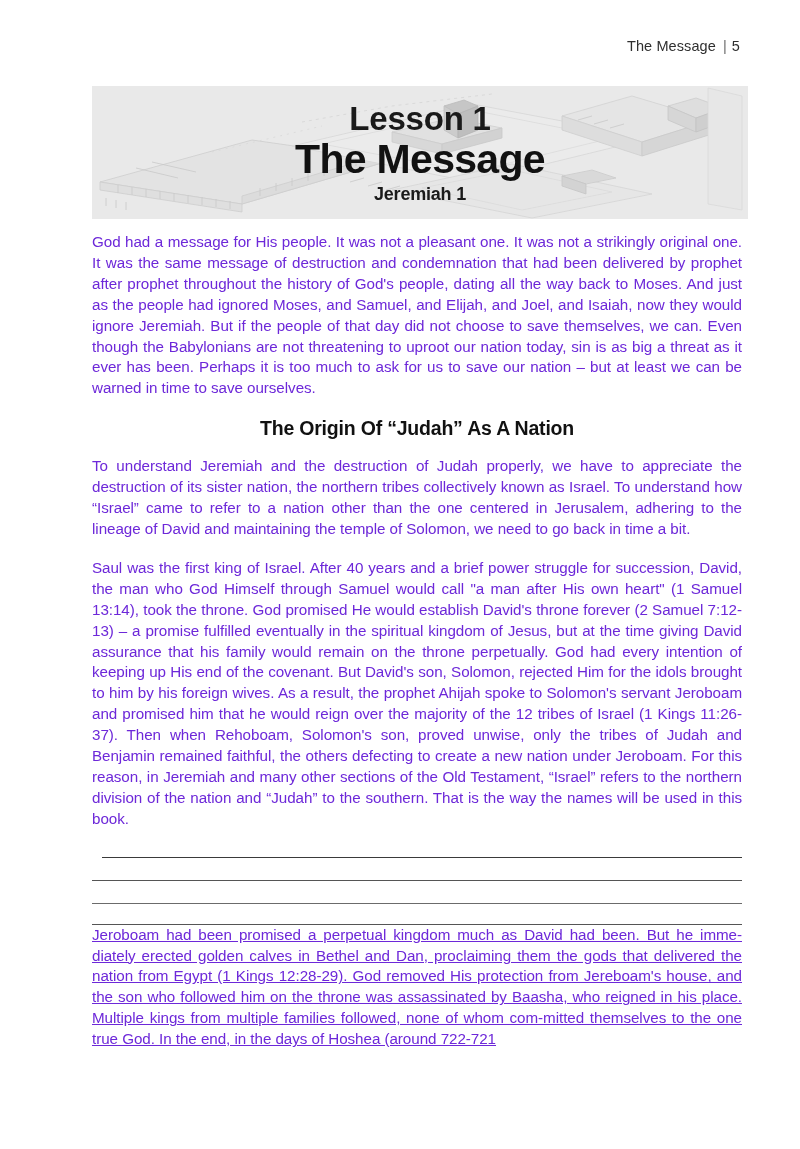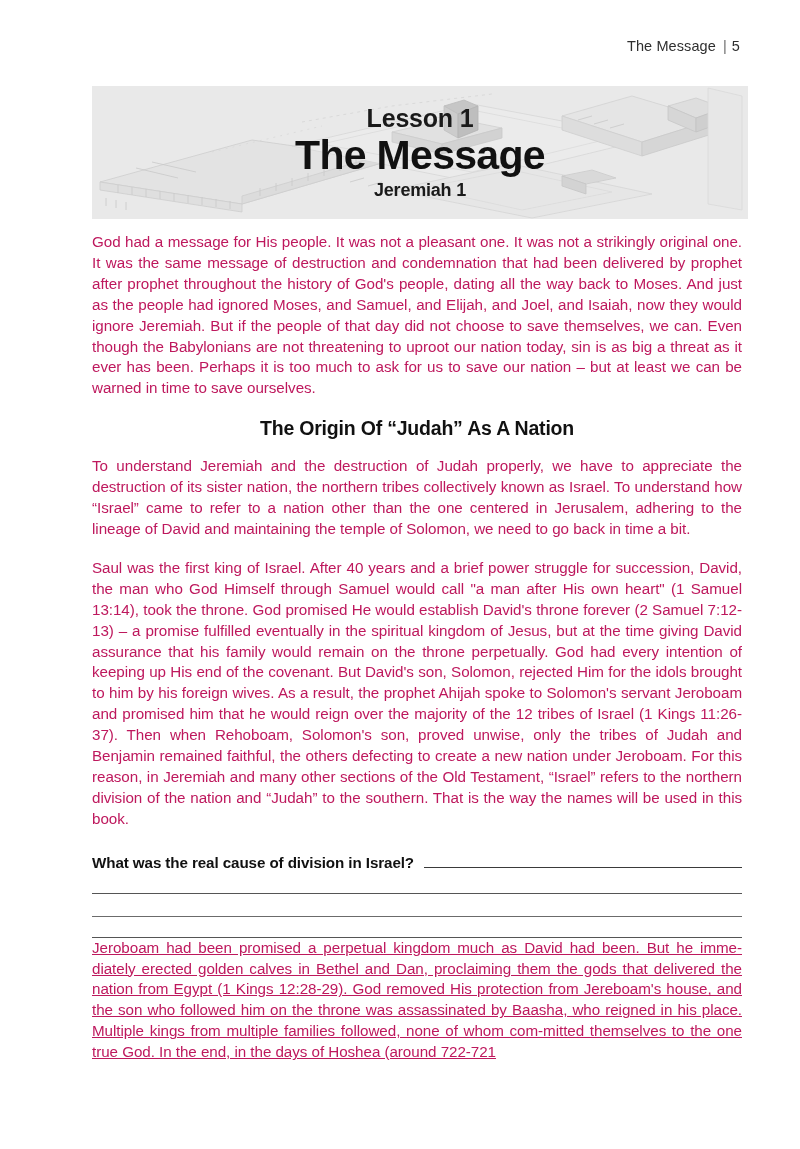--- a/index.html
+++ b/index.html
@@ -66,21 +66,21 @@
     position: absolute;
     inset: 0;
     display: flex;
     flex-direction: column;
     align-items: center;
     justify-content: center;
     text-align: center;
     line-height: 1;
   }
   .banner-lesson {
-    font-size: 25px;
+    font-size: 33px;
     font-weight: bold;
     color: #1a1a1a;
     letter-spacing: -0.2px;
     margin-bottom: 2px;
   }
   .banner-title {
     font-size: 41px;
     font-weight: bold;
     color: #111111;
     letter-spacing: -0.7px;
@@ -99,21 +99,21 @@
   .content {
     position: absolute;
     left: 92px;
     top: 232px;
     width: 650px;
   }
   p.body-text {
     margin: 0 0 18px 0;
     font-size: 15.2px;
     line-height: 20.9px;
-    color: #be185d;
+    color: #6d28d9;
     text-align: justify;
     letter-spacing: -0.05px;
     hyphens: none;
   }
   p.body-text.last {
     margin-bottom: 10px;
     text-decoration: underline;
   }
   h2.section-heading {
     margin: 12px 0 16px 0;
@@ -235,21 +235,20 @@
     <p class="body-text">God had a message for His people. It was not a pleasant one. It was not a strikingly original one. It was the same message of destruction and condemnation that had been delivered by prophet after prophet throughout the history of God's people, dating all the way back to Moses. And just as the people had ignored Moses, and Samuel, and Elijah, and Joel, and Isaiah, now they would ignore Jeremiah. But if the people of that day did not choose to save themselves, we can. Even though the Babylonians are not threatening to uproot our nation today, sin is as big a threat as it ever has been. Perhaps it is too much to ask for us to save our nation – but at least we can be warned in time to save ourselves.</p>
 
     <h2 class="section-heading">The Origin Of “Judah” As A Nation</h2>
 
     <p class="body-text">To understand Jeremiah and the destruction of Judah properly, we have to appreciate the destruction of its sister nation, the northern tribes collectively known as Israel. To understand how “Israel” came to refer to a nation other than the one centered in Jerusalem, adhering to the lineage of David and maintaining the temple of Solomon, we need to go back in time a bit.</p>
 
     <p class="body-text">Saul was the first king of Israel. After 40 years and a brief power struggle for succession, David, the man who God Himself through Samuel would call "a man after His own heart" (1 Samuel 13:14), took the throne. God promised He would establish David's throne forever (2 Samuel 7:12-13) – a promise fulfilled eventually in the spiritual kingdom of Jesus, but at the time giving David assurance that his family would remain on the throne perpetually. God had every intention of keeping up His end of the covenant. But David's son, Solomon, rejected Him for the idols brought to him by his foreign wives. As a result, the prophet Ahijah spoke to Solomon's servant Jeroboam and promised him that he would reign over the majority of the 12 tribes of Israel (1 Kings 11:26-37). Then when Rehoboam, Solomon's son, proved unwise, only the tribes of Judah and Benjamin remained faithful, the others defecting to create a new nation under Jeroboam. For this reason, in Jeremiah and many other sections of the Old Testament, “Israel” refers to the northern division of the nation and “Judah” to the southern. That is the way the names will be used in this book.</p>
 
     <div class="question-block">
       <div class="question-row">
-        <span class="question-label">What was the real cause of division in Israel?</span>
         <span class="question-rule"></span>
       </div>
       <div class="answer-line"></div>
       <div class="answer-line second"></div>
     </div>
 
     <div class="divider"></div>
 
 
     <p class="body-text last">Jeroboam had been promised a perpetual kingdom much as David had been. But he imme-diately erected golden calves in Bethel and Dan, proclaiming them the gods that delivered the nation from Egypt (1 Kings 12:28-29). God removed His protection from Jereboam's house, and the son who followed him on the throne was assassinated by Baasha, who reigned in his place. Multiple kings from multiple families followed, none of whom com-mitted themselves to the one true God. In the end, in the days of Hoshea (around 722-721</p>

